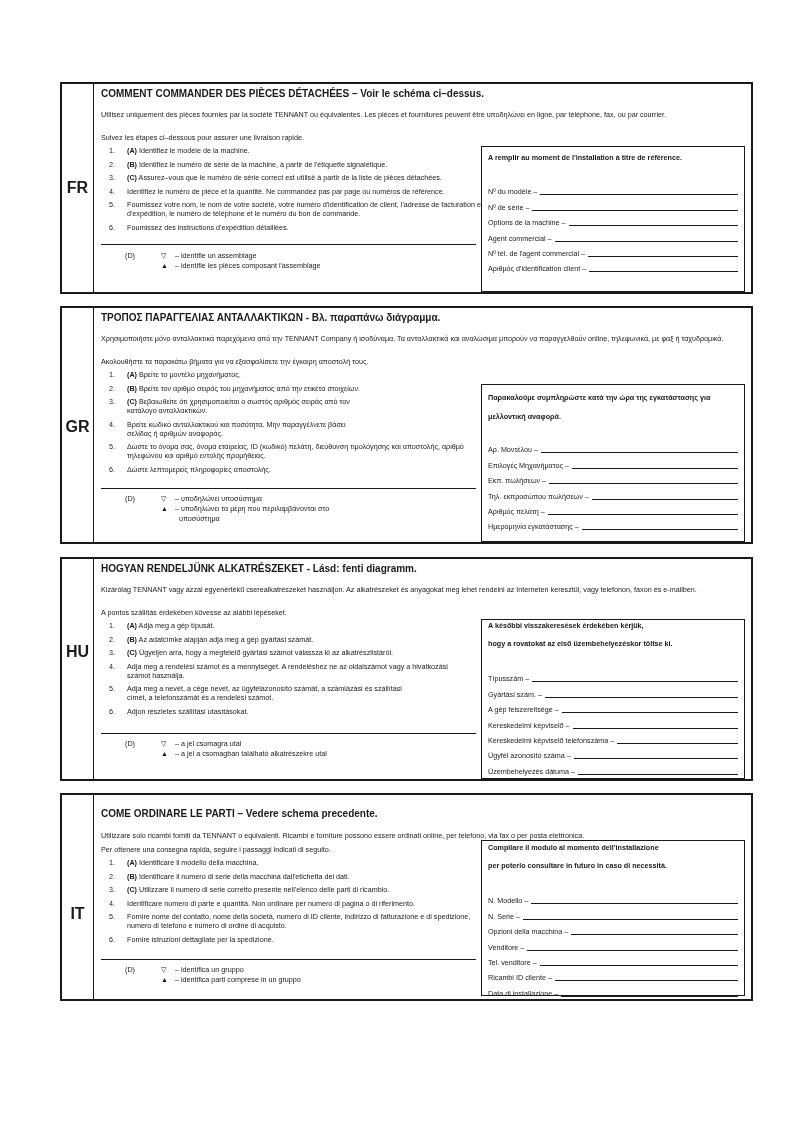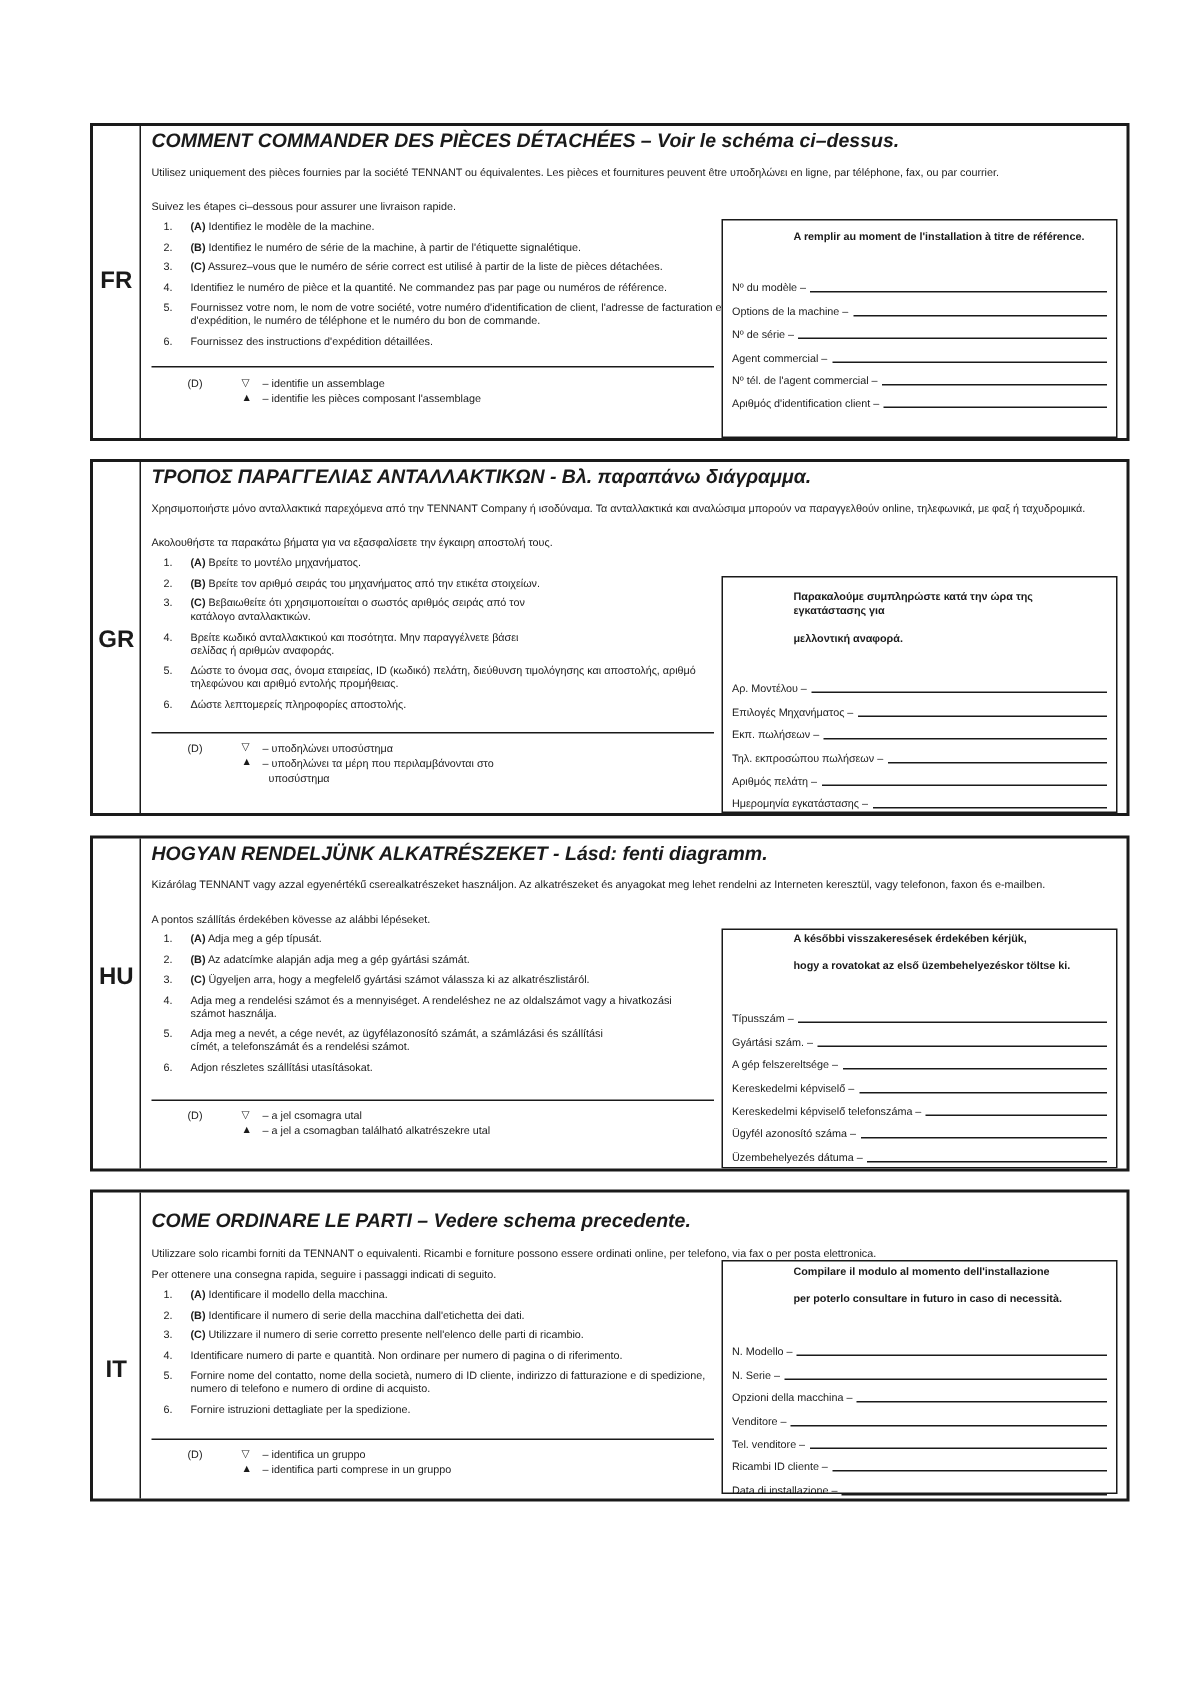--- a/index.html
+++ b/index.html
@@ -10,39 +10,39 @@
   }
   .lang-col {
     position: absolute; left: 0; top: 0; bottom: 0; width: 31px;
     border-right: 1.5px solid #1a1a1a;
   }
   .lang-code {
     position: absolute; left: 0; width: 31px; text-align: center;
     font-weight: bold; font-size: 16px;
   }
   .content { position: absolute; left: 39px; right: 6px; top: 0; bottom: 0; font-size: 7.2px; line-height: 9px; }
-  .title { position: absolute; top: 5px; left: 0; font-weight: bold; font-size: 13px; font-style: italic; }
+  .title { position: absolute; top: 5px; left: 0; font-weight: bold; font-size: 10px; }
   .title .sub { font-weight: bold; }
   .intro { position: absolute; left: 0; right: 12px; }
   .steps { position: absolute; left: 0; width: 385px; }
   .step { position: relative; padding-left: 26px; margin-bottom: 4.5px; }
   .step .num { position: absolute; left: 8px; top: 0; }
   .step b { font-weight: bold; }
   .legend-sep { position: absolute; left: 0; width: 375px; border-top: 1.2px solid #1a1a1a; }
   .legend { position: absolute; left: 24px; }
   .legend .d { position: absolute; left: 0; top: 0; }
   .legend .row { position: relative; padding-left: 36px; height: 10px; }
   .legend .sym { position: absolute; left: 36px; top: 0; width: 12px; font-size: 7px; }
   .legend .txt { position: absolute; left: 50px; top: 0; white-space: nowrap; }
   .ref-box {
     position: absolute; right: 6px; width: 264px;
     border: 1.5px solid #1a1a1a; box-sizing: border-box; background:#fff;
     font-size: 7.2px; line-height: 9px;
   }
-  .ref-box .head { font-weight: bold; padding: 3px 6px 0 6px; margin-left: 41px; }
+  .ref-box .head { font-weight: bold; padding: 3px 6px 0 6px; }
   .ref-box .head div { margin-bottom: 7px; }
   .field { position: relative; height: 15.4px; display: flex; align-items: flex-end; padding: 0 6px; }
   .field .lbl { white-space: nowrap; padding-right: 3px; }
   .field .line { flex: 1; border-bottom: 1.2px solid #1a1a1a; margin-bottom: 1px; }
 </style>
 </head>
 <body>
 
 <div class="section" style="top:82px;height:212px;">
   <div class="lang-col">
@@ -76,25 +76,25 @@
   <div class="ref-box" style="top:62px;height:146px;">
     <div class="head" style="padding-top:6px;">
       <div>A remplir au moment de l'installation à titre de référence.</div>
     </div>
     <div style="height:12px;"></div>
     <div class="field">
         <span class="lbl">Nº du modèle –</span>
         <span class="line"></span>
       </div>
     <div class="field">
+        <span class="lbl">Nº de série –</span>
+        <span class="line"></span>
+      </div>
+    <div class="field">
         <span class="lbl">Options de la machine –</span>
-        <span class="line"></span>
-      </div>
-    <div class="field">
-        <span class="lbl">Nº de série –</span>
         <span class="line"></span>
       </div>
     <div class="field">
         <span class="lbl">Agent commercial –</span>
         <span class="line"></span>
       </div>
     <div class="field">
         <span class="lbl">Nº tél. de l'agent commercial –</span>
         <span class="line"></span>
       </div>

